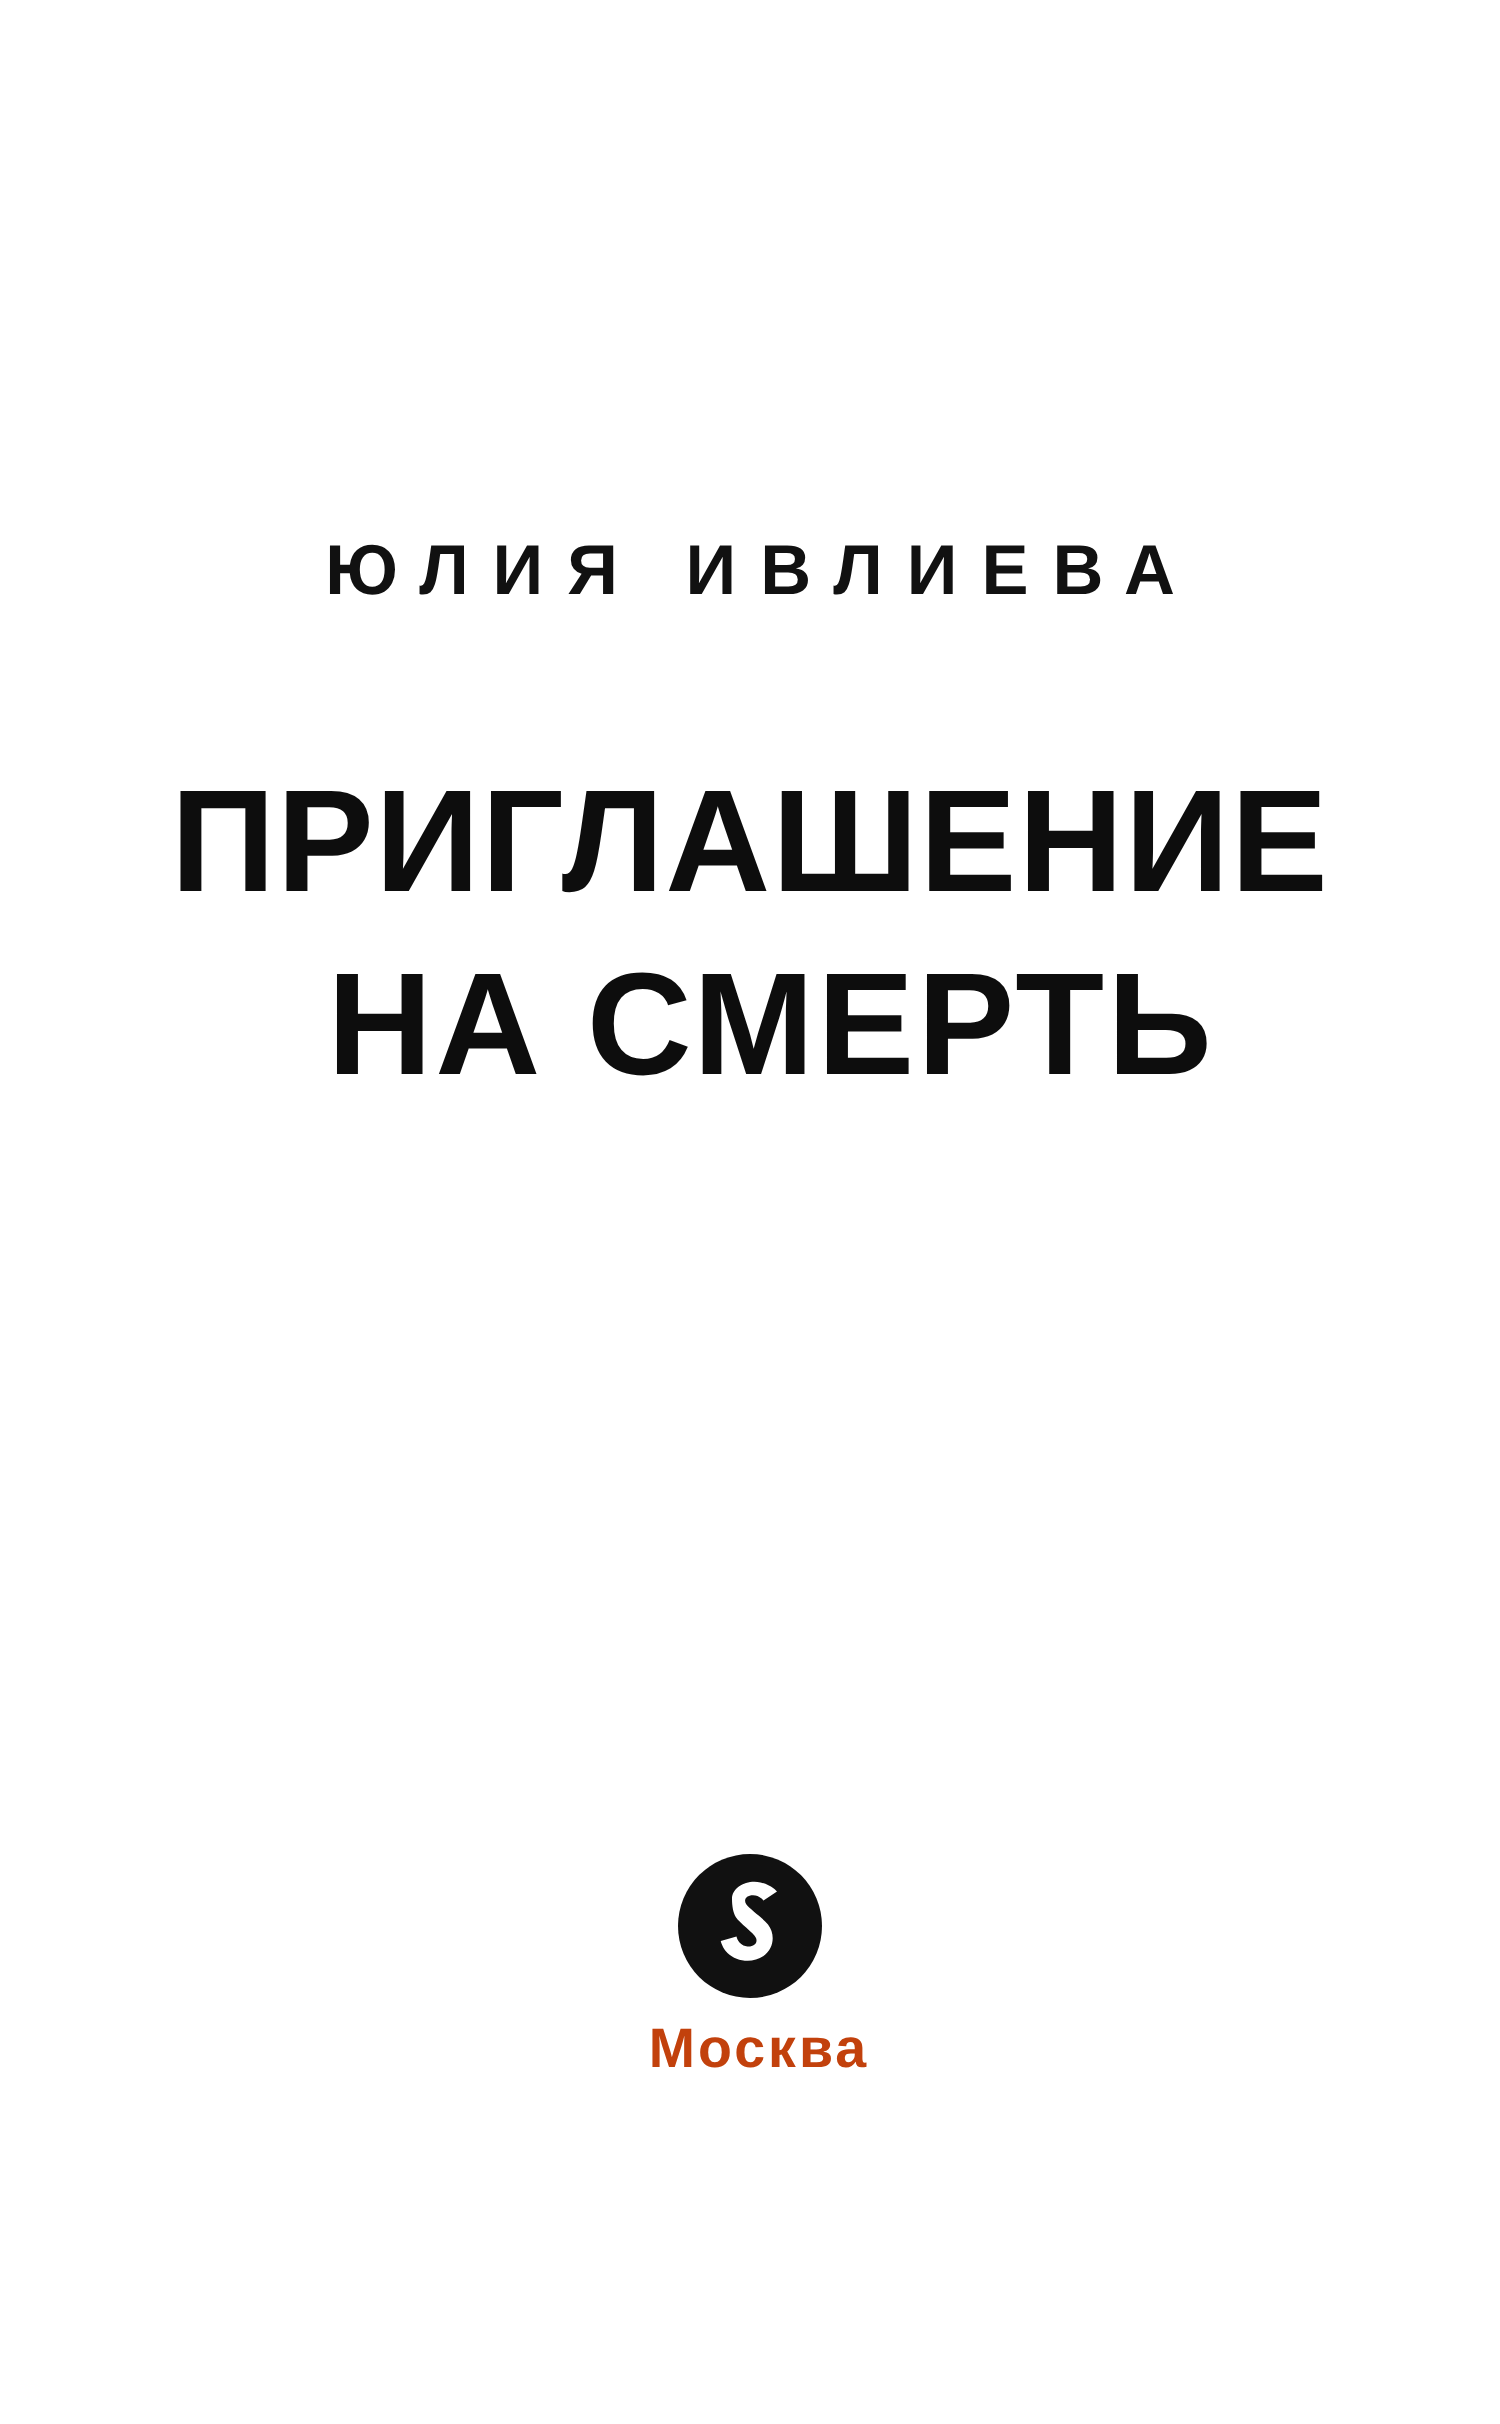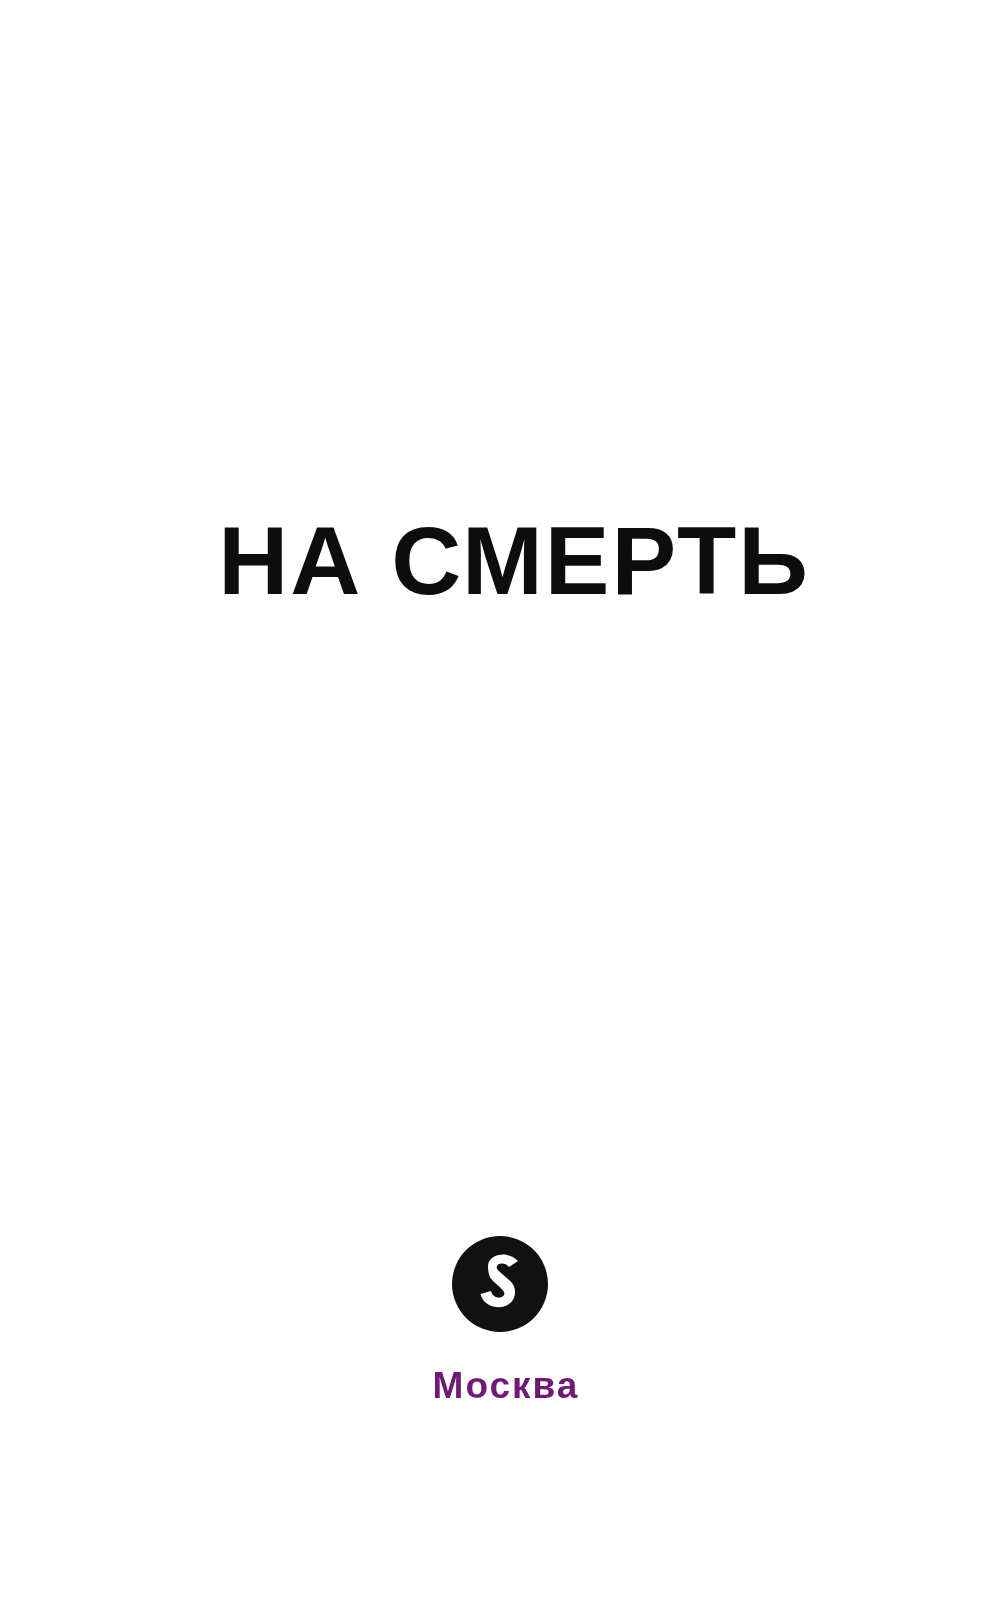--- a/index.html
+++ b/index.html
@@ -73,36 +73,38 @@
     width: 96px;
     height: 96px;
     position: relative;
   }
 
   .logo-wrap svg {
     display: block;
   }
 
   .publisher-city {
-    margin-top: 29px;
+    margin-top: 8px;
     font-family: "Liberation Sans", sans-serif;
     font-weight: 700;
     font-size: 37px;
     letter-spacing: 2px;
-    color: #701a75;
+    color: #c2410c;
     padding-left: 12px;
   }
 </style>
 </head>
 <body>
 
 <div class="page">
 
+  <div class="author">ЮЛИЯ ИВЛИЕВА</div>
 
   <div class="title">
+    <div class="title-line first">ПРИГЛАШЕНИЕ</div>
     <div class="title-line second">НА СМЕРТЬ</div>
   </div>
 
   <div class="publisher">
     <div class="logo-wrap">
       <svg width="96" height="96" viewBox="0 0 96 96" aria-hidden="true">
         <circle cx="48" cy="48" r="48" fill="#111111"></circle>
         <path d="M36 30
                  C36 22, 46 17, 55 19
                  C62 20.5, 66 25, 66 25

